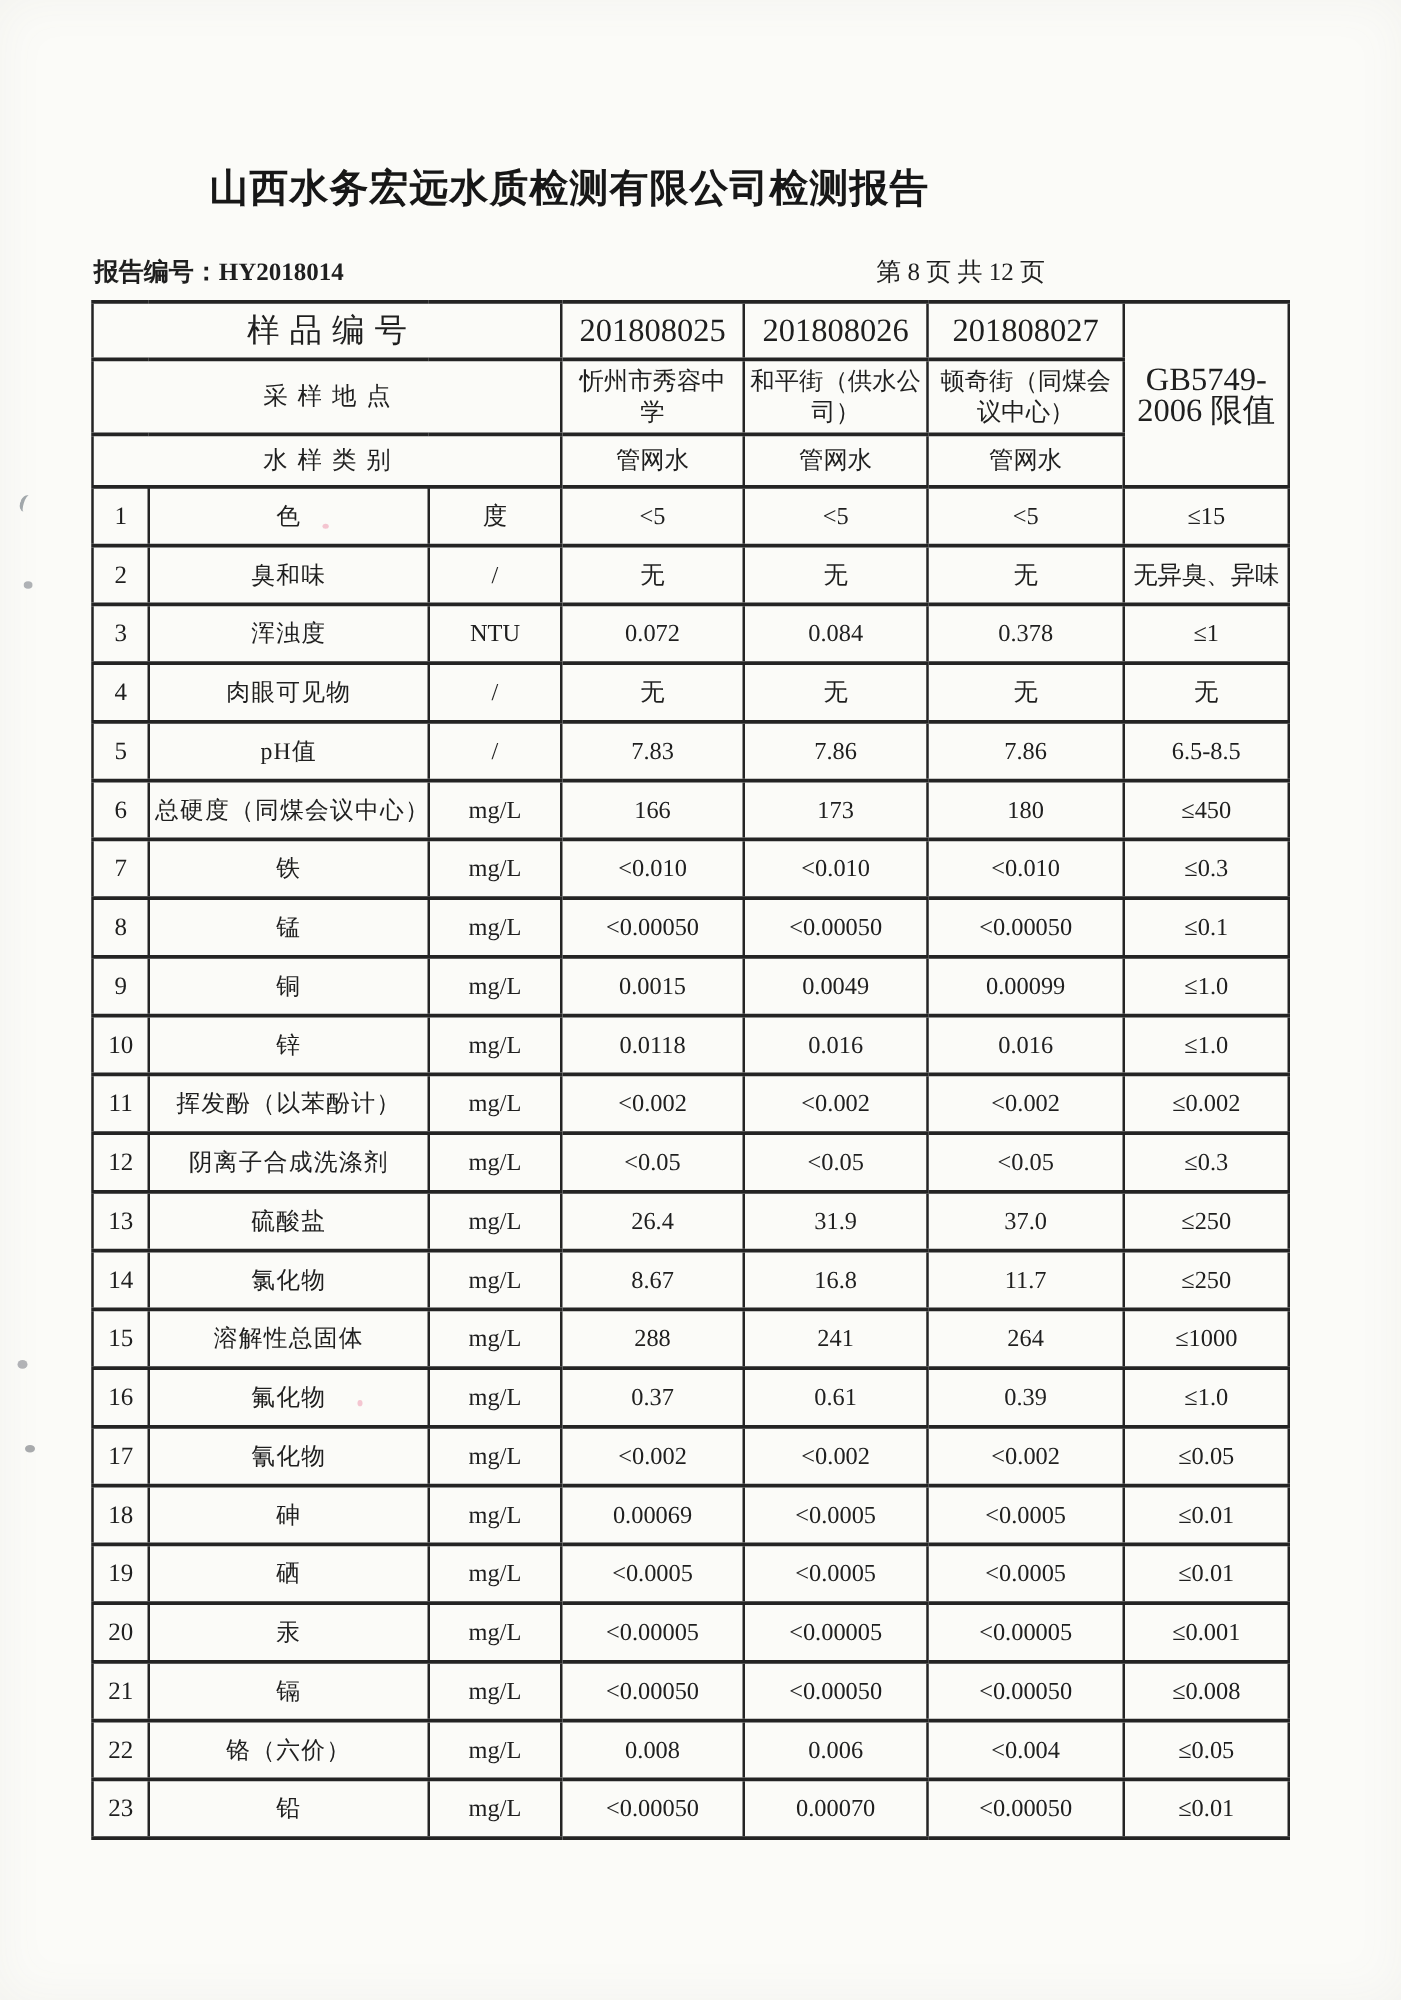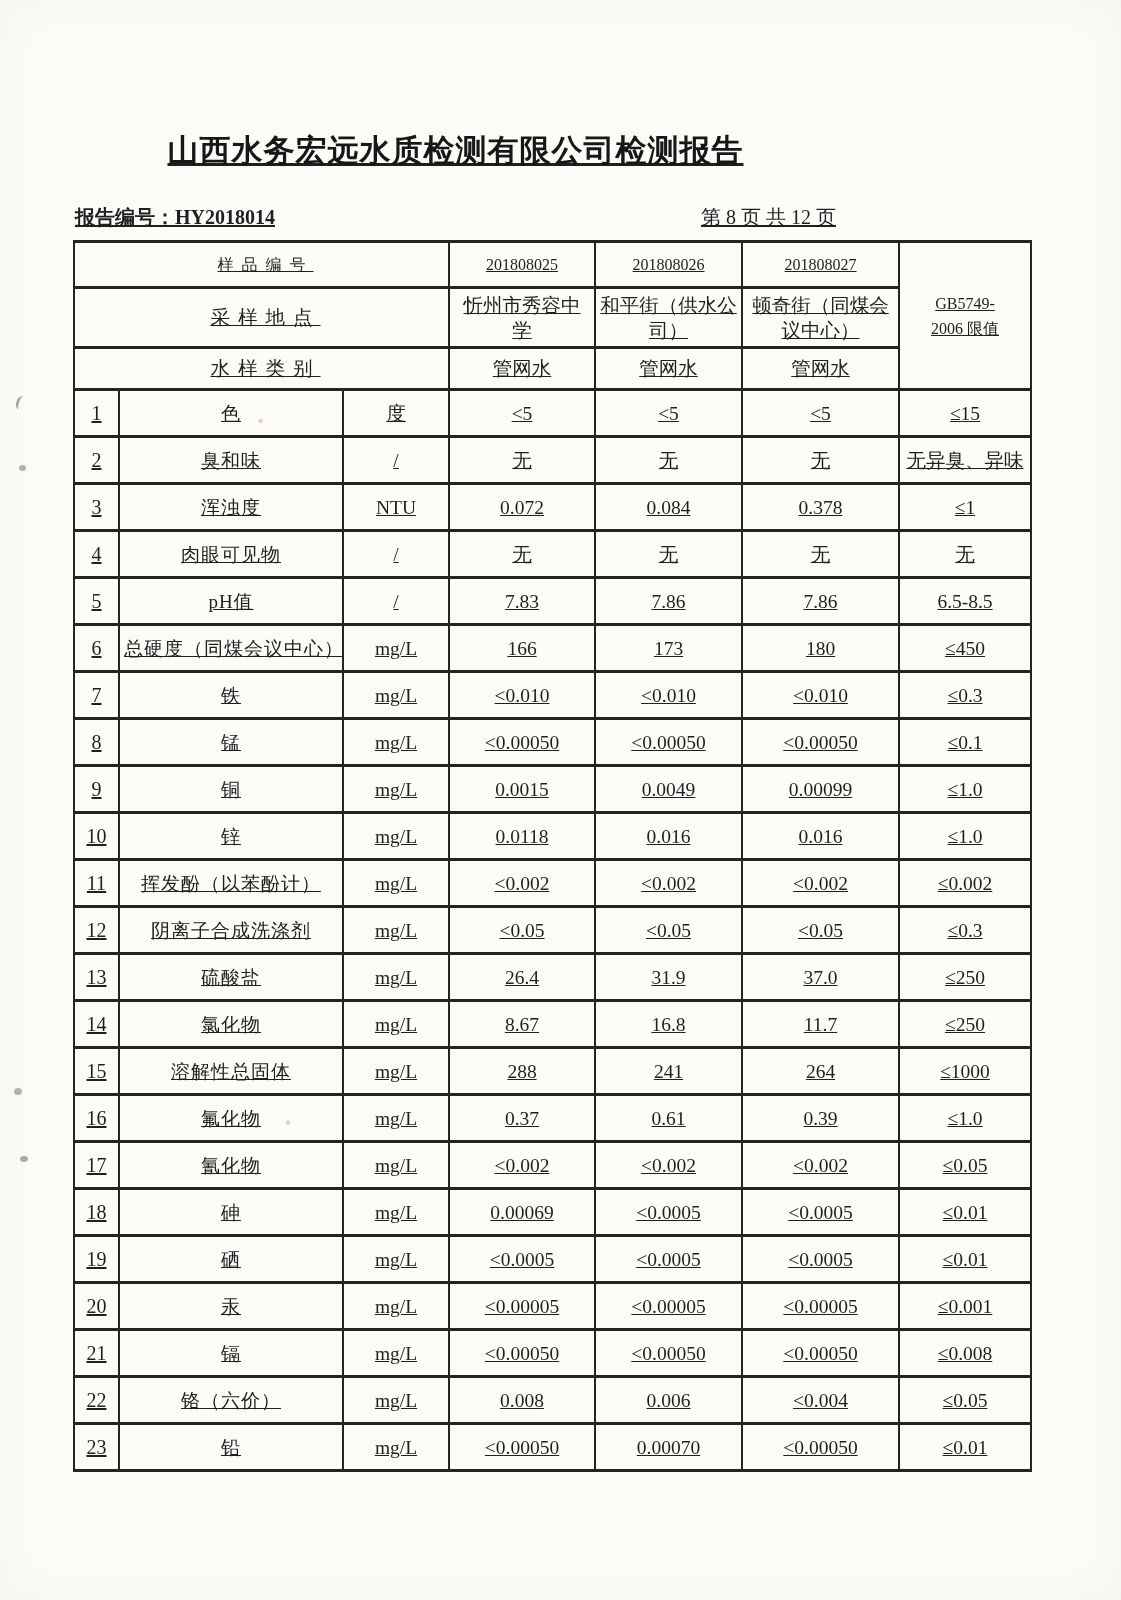--- a/index.html
+++ b/index.html
@@ -12,21 +12,21 @@
   .page{
     position:relative;
     width:1121px;height:1600px;
     background:var(--paper);
     font-family:"Liberation Serif","DejaVu Serif",serif;
     color:var(--ink);
     overflow:hidden;
     box-shadow:inset 0 0 40px rgba(120,120,110,0.06);
   }
   .content{
-    position:absolute;left:73px;top:0;width:765px;text-decoration:underline;
+    position:absolute;left:73px;top:0;width:765px;
   }
   .title{
     margin-top:130px;
     text-align:center;
     font-family:"Liberation Sans","DejaVu Sans",sans-serif;
     font-weight:bold;
     font-size:31px;
     letter-spacing:1px;
     color:#171717;
   }
@@ -51,21 +51,21 @@
   table.report td{
     border:2px solid var(--border);
     border-top-width:3px;
     border-bottom-width:3px;
     text-align:center;
     vertical-align:middle;
     padding:2px 4px;
     line-height:25px;
     overflow:hidden;
   }
-  thead tr.r-sample td{height:46px;font-size:16px;}
+  thead tr.r-sample td{height:46px;font-size:26px;}
   thead tr.r-loc td{height:60px;}
   thead tr.r-type td{height:42px;}
   tbody tr td{height:47px;}
   td.hd-label{
     letter-spacing:8px;
     text-indent:8px;
   }
   td.gb-cell{
     font-size:20px;
     line-height:27px;

